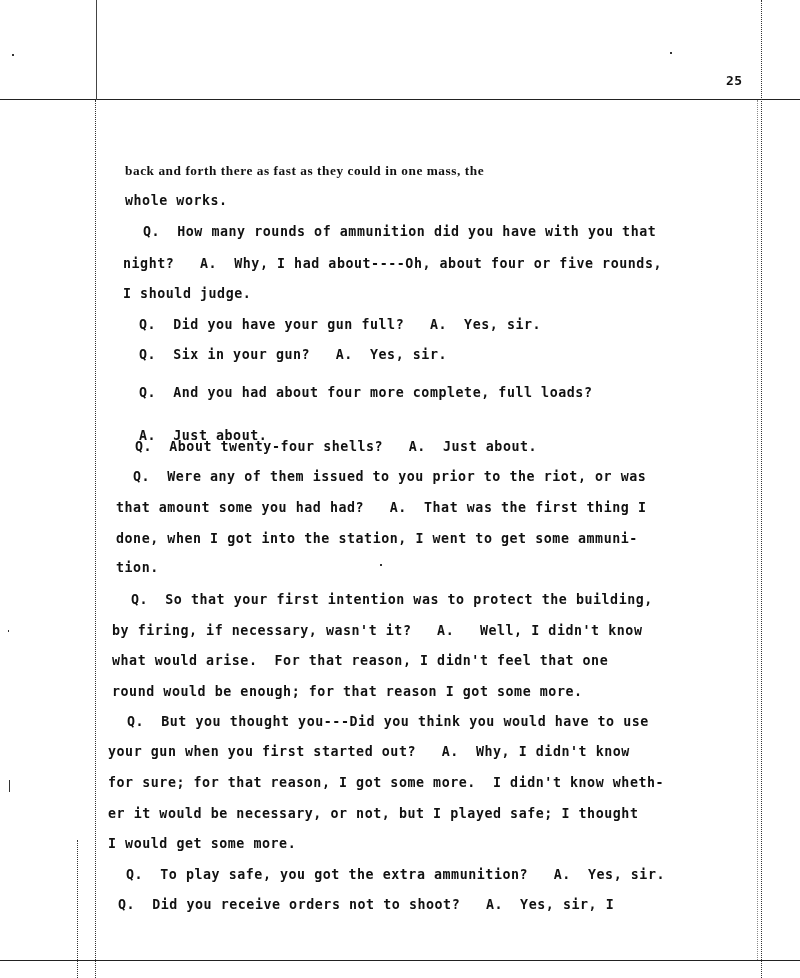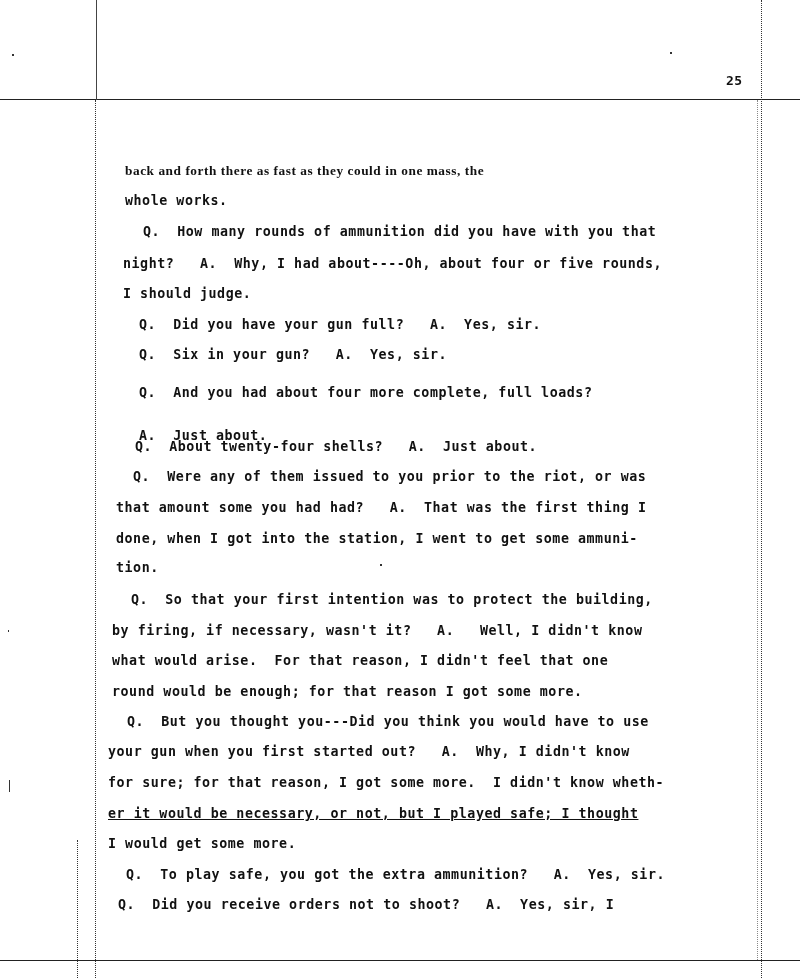--- a/index.html
+++ b/index.html
@@ -87,17 +87,17 @@
     <div class="line" style="left: 116px; top: 500px;">that amount some you had had?   A.  That was the first thing I</div>
     <div class="line" style="left: 116px; top: 531px;">done, when I got into the station, I went to get some ammuni-</div>
     <div class="line" style="left: 116px; top: 560px;">tion.</div>
     <div class="line" style="left: 131px; top: 592px;">Q.  So that your first intention was to protect the building,</div>
     <div class="line" style="left: 112px; top: 623px;">by firing, if necessary, wasn't it?   A.   Well, I didn't know</div>
     <div class="line" style="left: 112px; top: 653px;">what would arise.  For that reason, I didn't feel that one</div>
     <div class="line" style="left: 112px; top: 684px;">round would be enough; for that reason I got some more.</div>
     <div class="line" style="left: 127px; top: 714px;">Q.  But you thought you---Did you think you would have to use</div>
     <div class="line" style="left: 108px; top: 744px;">your gun when you first started out?   A.  Why, I didn't know</div>
     <div class="line" style="left: 108px; top: 775px;">for sure; for that reason, I got some more.  I didn't know wheth-</div>
-    <div class="line" style="left: 108px; top: 806px; text-decoration: underline;">er it would be necessary, or not, but I played safe; I thought</div>
+    <div class="line" style="left: 108px; top: 806px;">er it would be necessary, or not, but I played safe; I thought</div>
     <div class="line" style="left: 108px; top: 836px;">I would get some more.</div>
     <div class="line" style="left: 126px; top: 867px;">Q.  To play safe, you got the extra ammunition?   A.  Yes, sir.</div>
     <div class="line" style="left: 118px; top: 897px;">Q.  Did you receive orders not to shoot?   A.  Yes, sir, I</div>
   </div>
 
 </body></html>

